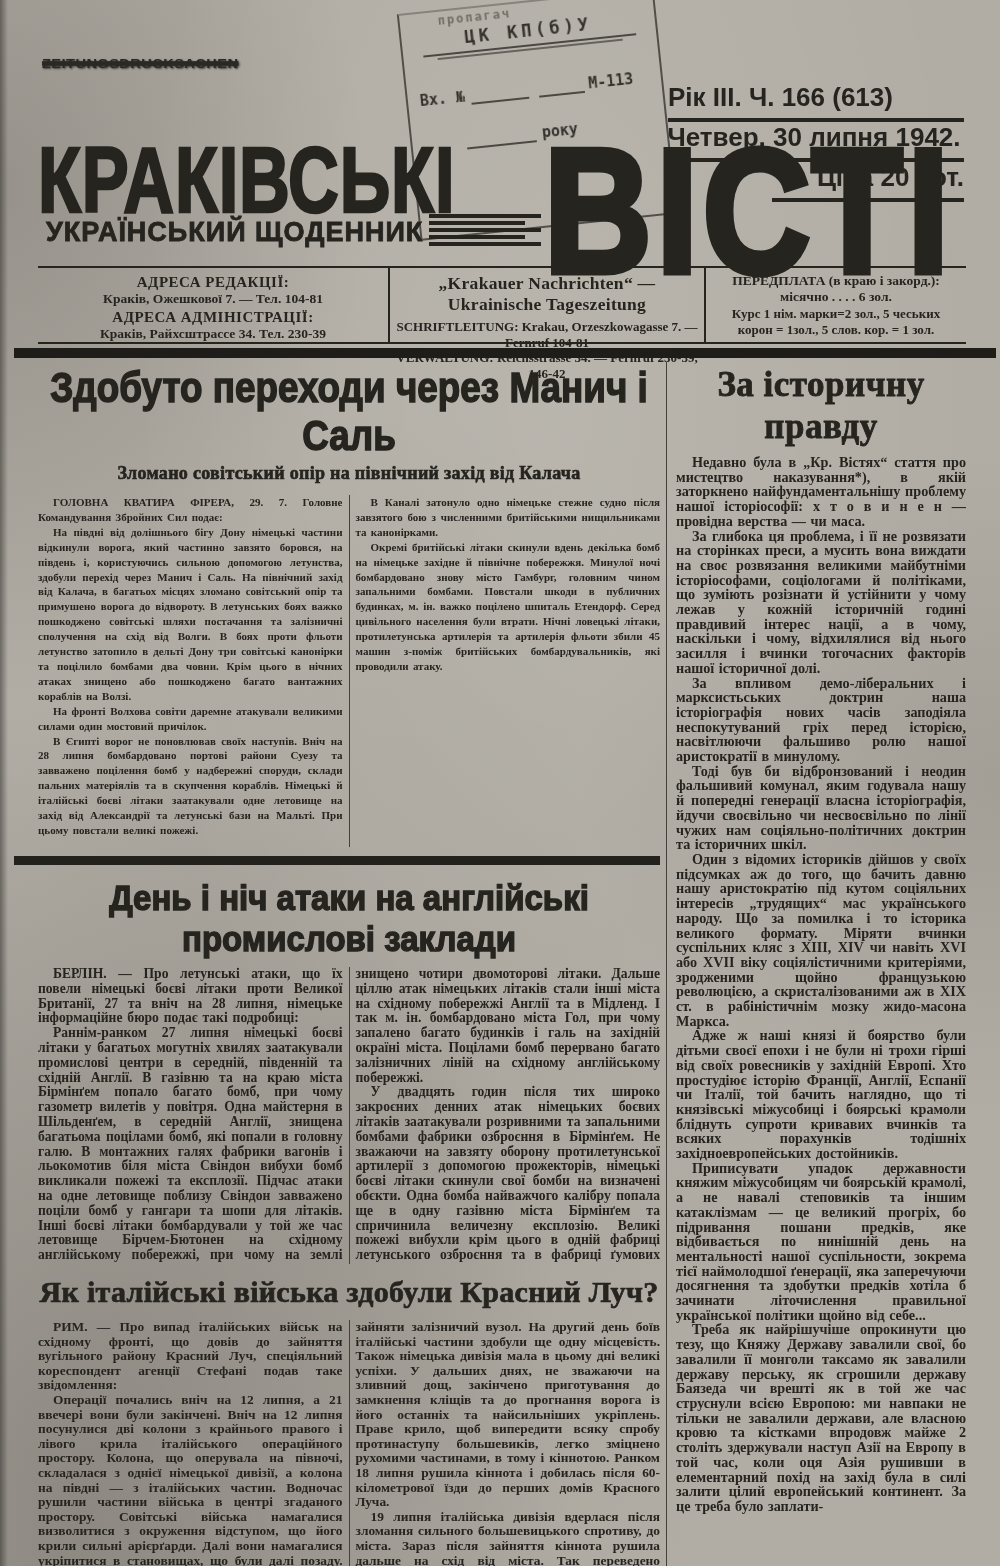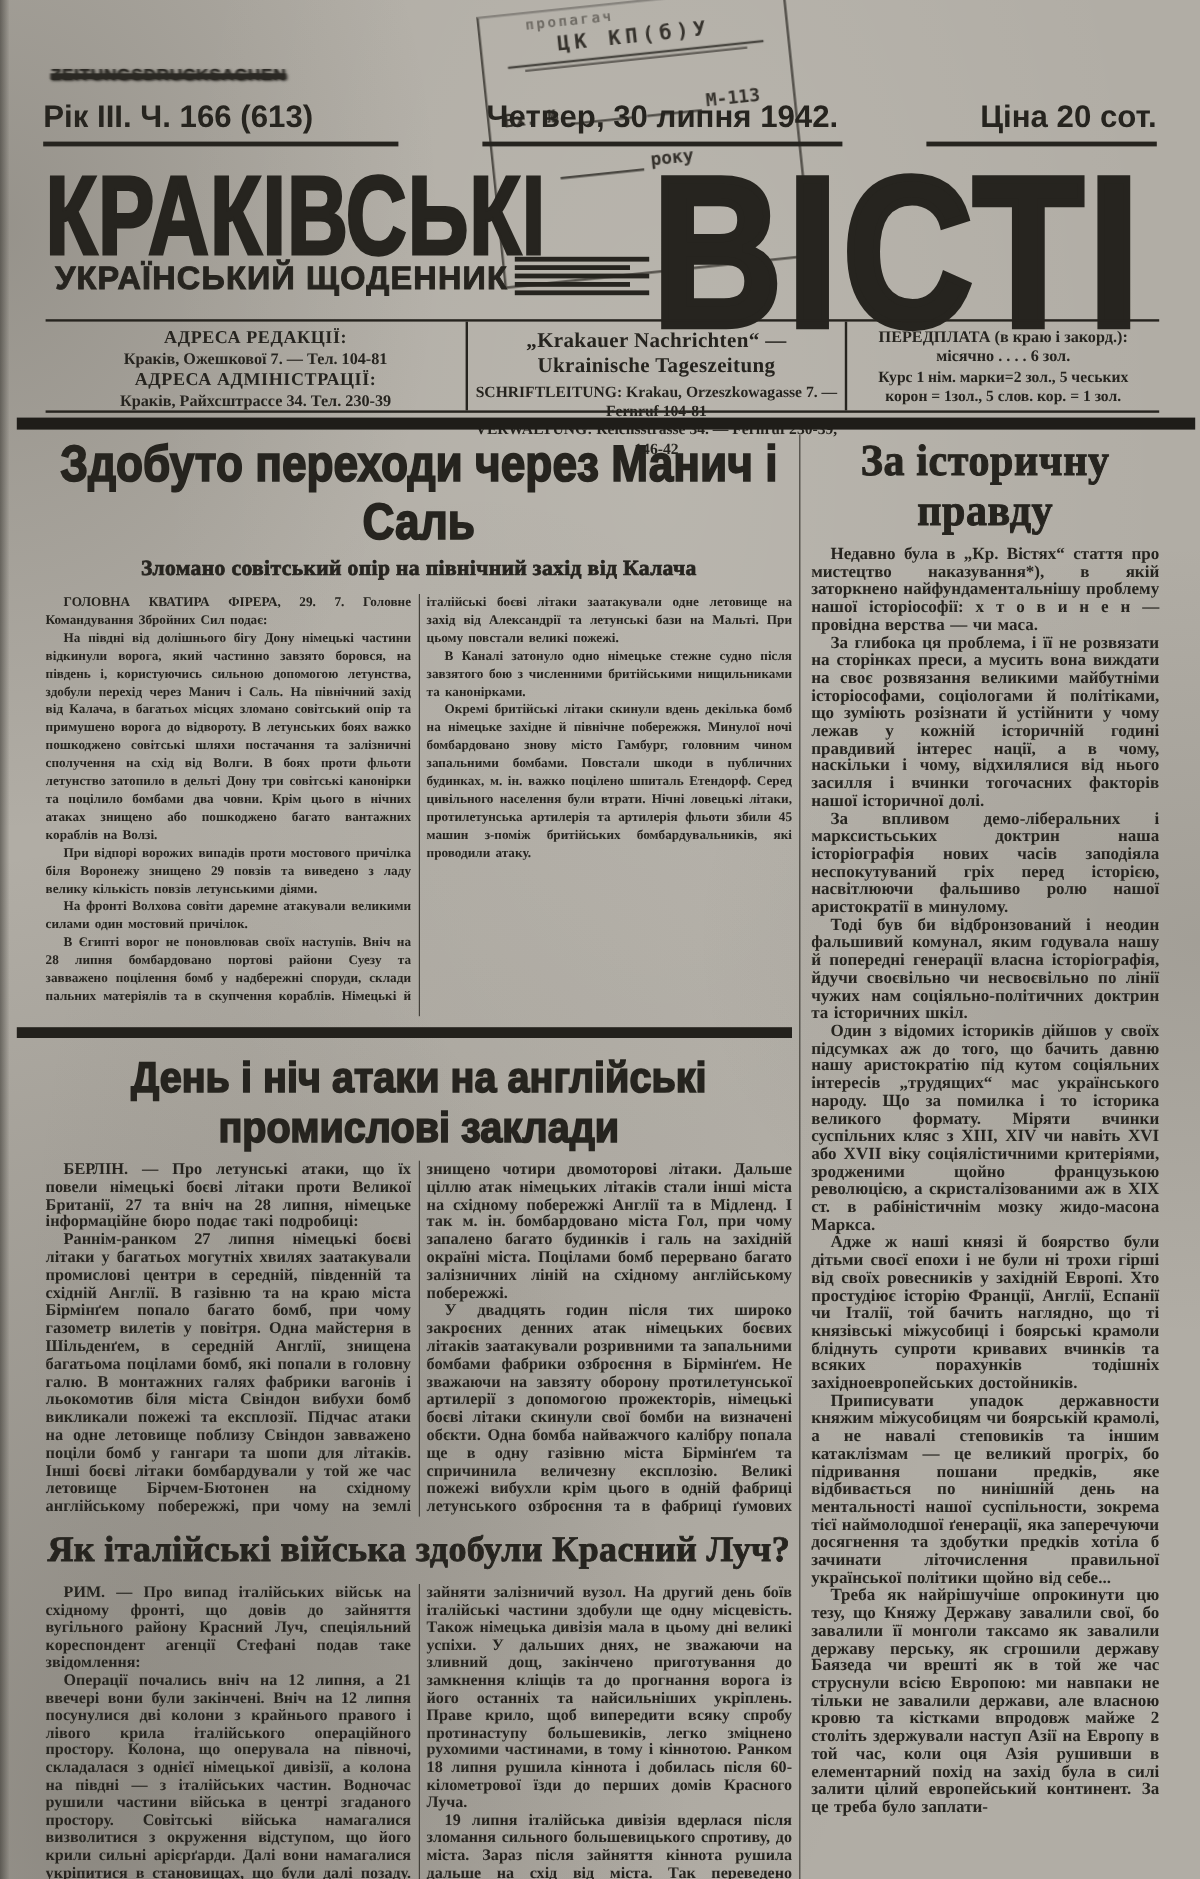--- a/index.html
+++ b/index.html
@@ -36,21 +36,21 @@
 
   
   .smudge { position:absolute; left:42px; top:55px; font-family:"Liberation Sans",sans-serif;
     font-weight:700; font-size:14.5px; letter-spacing:.5px; color:#2b2924;
     filter:blur(.7px); text-decoration:line-through; text-decoration-thickness:5px;
     text-shadow:1px 1px 2px rgba(43,41,36,.8); transform:scaleY(.92); }
 
   
   .dateline { position:absolute; top:82px; left:36px; right:36px; display:flex;
     justify-content:space-between; align-items:flex-end;
-    font-family:"Liberation Sans",sans-serif; font-weight:700; font-size:26px; }
+    font-family:"Liberation Sans",sans-serif; font-weight:700; font-size:26px;flex-direction:column; }
   .dl-cell { padding-bottom:5px; border-bottom:4px solid #26241f; }
   .dl-issue { width:296px; }
   .dl-date  { width:300px; text-align:center; }
   .dl-price { width:192px; text-align:right; }
 
   
   .masthead { position:absolute; top:118px; left:38px; right:36px; height:142px; }
   .mh-krak { position:absolute; left:0; top:8px; font-family:"Liberation Sans",sans-serif;
     font-size:88px; letter-spacing:1px; transform:scale(.80,1.06); transform-origin:left top;
     -webkit-text-stroke:2.5px #26241f; white-space:nowrap; }
@@ -176,21 +176,20 @@
   <div class="main">
 
     <div class="left-col">
 
       <div>
         <div class="a-head-sans a1-head">Здобуто переходи через Манич і Саль</div>
         <div class="a1-sub">Зломано совітський опір на північний захід від Калача</div>
         <div class="body-cols a1-body">
           <p>ГОЛОВНА КВАТИРА ФІРЕРА, 29. 7. Головне Командування Збройних Сил подає:</p>
           <p>На півдні від долішнього бігу Дону німецькі частини відкинули ворога, який частинно завзято боровся, на південь і, користуючись сильною допомогою летунства, здобули перехід через Манич і Саль. На північний захід від Калача, в багатьох місцях зломано совітський опір та примушено ворога до відвороту. В летунських боях важко пошкоджено совітські шляхи постачання та залізничні сполучення на схід від Волги. В боях проти фльоти летунство затопило в дельті Дону три совітські канонірки та поцілило бомбами два човни. Крім цього в нічних атаках знищено або пошкоджено багато вантажних кораблів на Волзі.</p>
-          <p>При відпорі ворожих випадів проти мостового причілка біля Воронежу знищено 29 повзів та виведено з ладу велику кількість повзів летунськими діями.</p>
           <p>На фронті Волхова совіти даремне атакували великими силами один мостовий причілок.</p>
           <p>В Єгипті ворог не поновлював своїх наступів. Вніч на 28 липня бомбардовано портові райони Суезу та завважено поцілення бомб у надбережні споруди, склади пальних матеріялів та в скупчення кораблів. Німецькі й італійські боєві літаки заатакували одне летовище на захід від Александрії та летунські бази на Мальті. При цьому повстали великі пожежі.</p>
           <p>В Каналі затонуло одно німецьке стежне судно після завзятого бою з численними бритійськими нищильниками та канонірками.</p>
           <p>Окремі бритійські літаки скинули вдень декілька бомб на німецьке західне й північне побережжя. Минулої ночі бомбардовано знову місто Гамбург, головним чином запальними бомбами. Повстали шкоди в публичних будинках, м. ін. важко поцілено шпиталь Етендорф. Серед цивільного населення були втрати. Нічні ловецькі літаки, протилетунська артилерія та артилерія фльоти збили 45 машин з-поміж бритійських бомбардувальників, які проводили атаку.</p>
 
         </div>
       </div>
 
       <div class="hrbar"></div>
 

